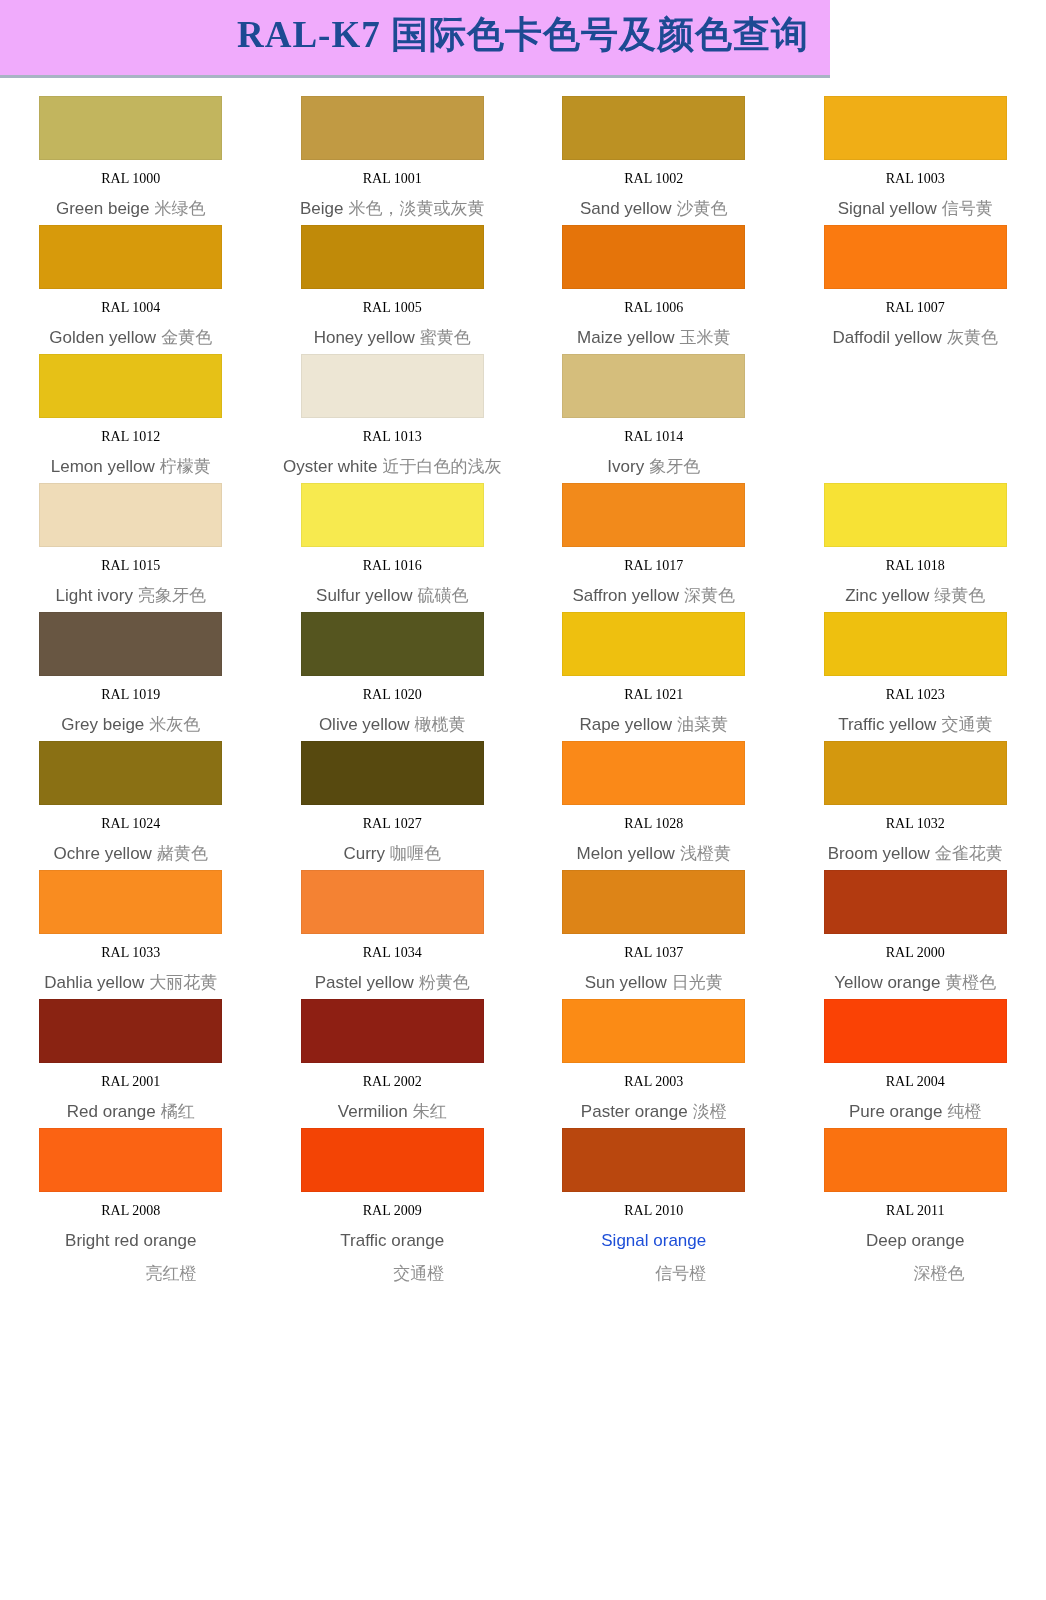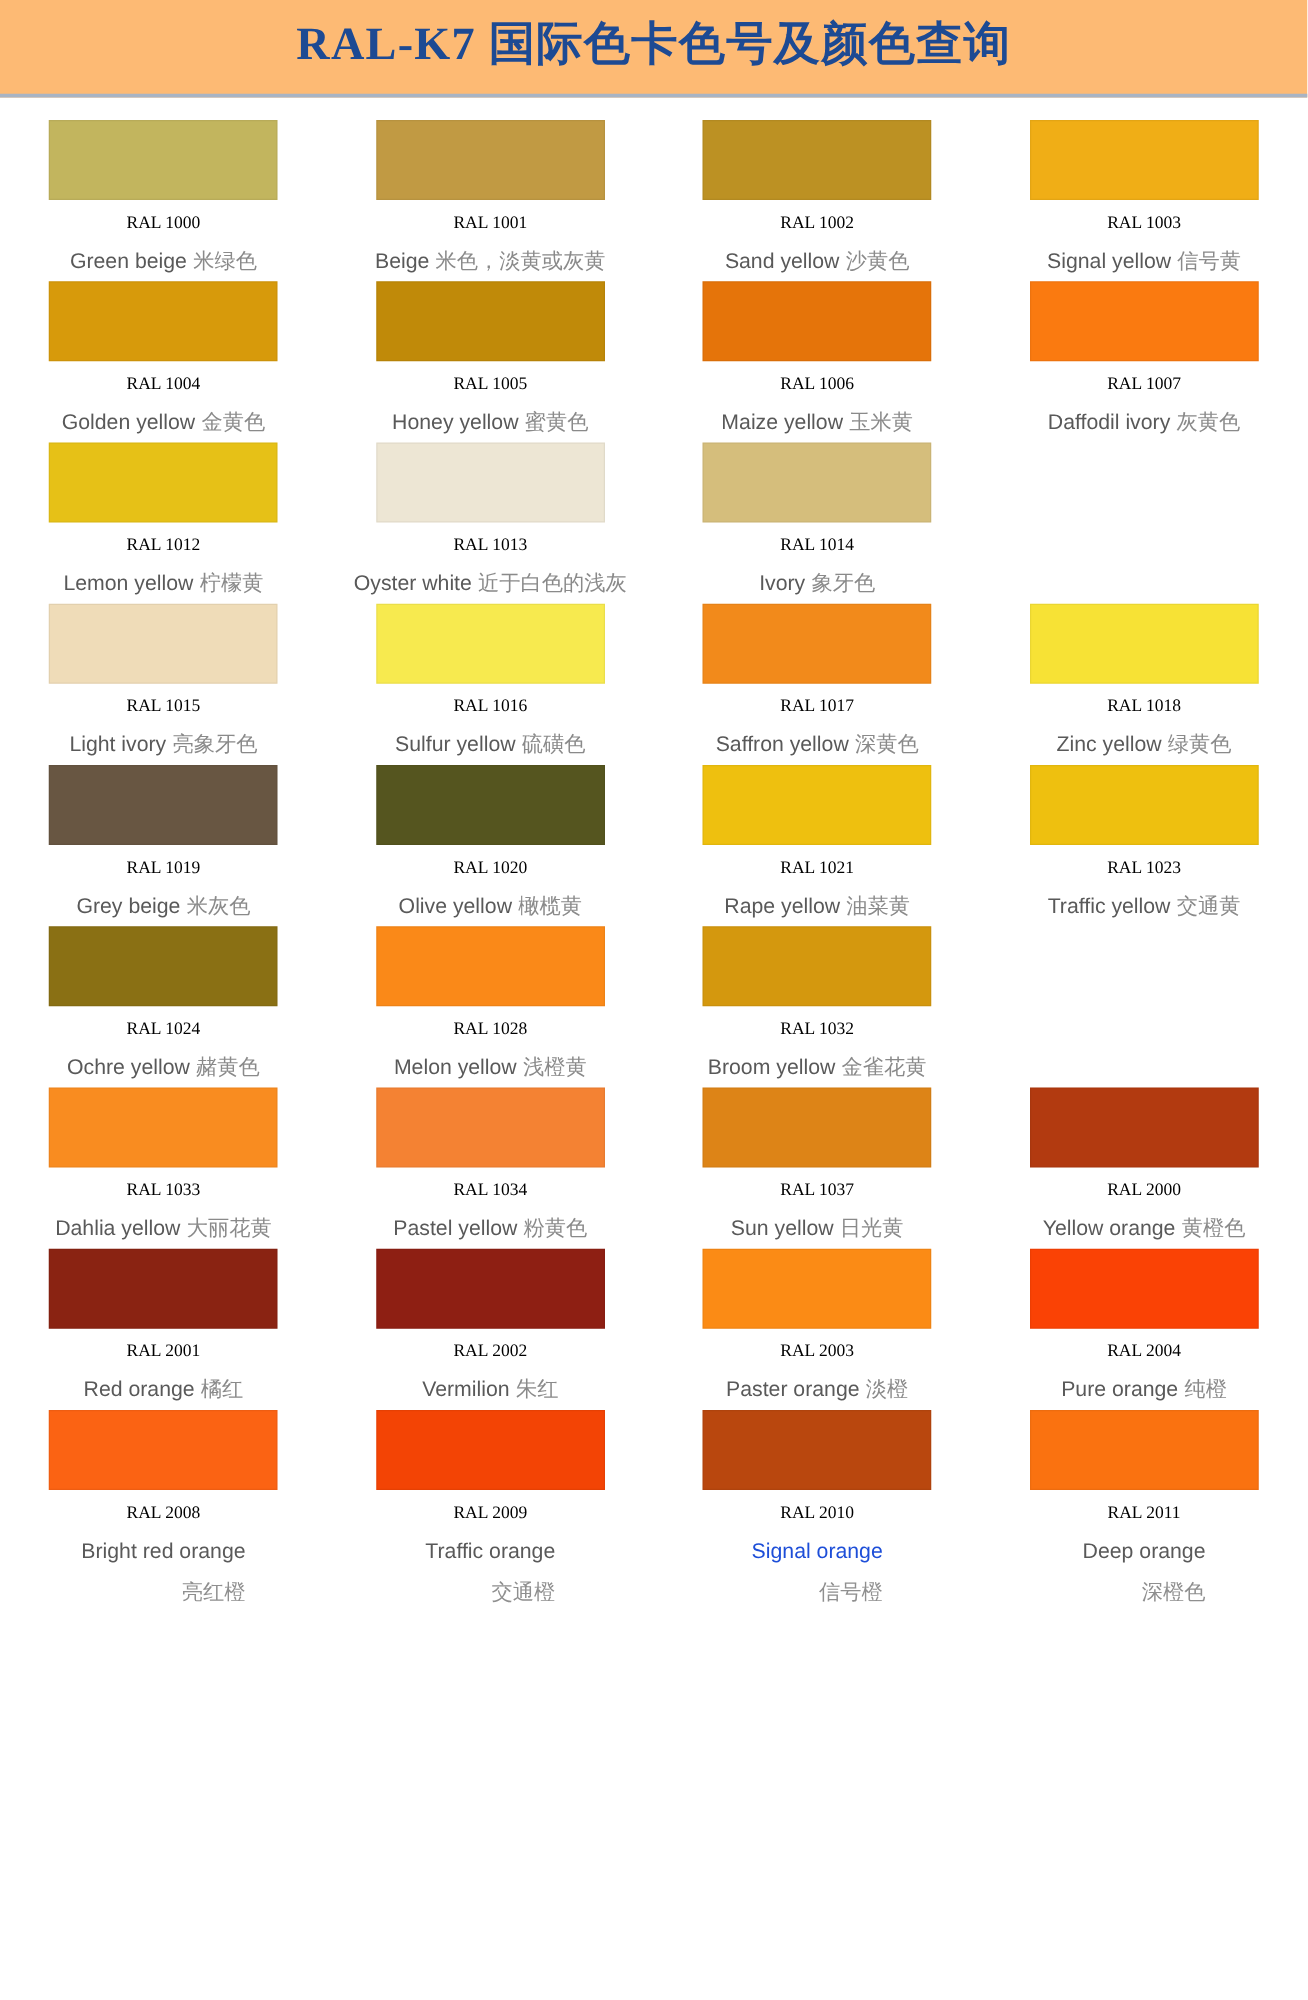--- a/index.html
+++ b/index.html
@@ -14,23 +14,23 @@
     position: relative;
     width: 1046px;
     height: 1600px;
     background: #ffffff;
   }
 
   
   .header {
     position: absolute;
     top: 0; left: 0;
-    width: 1046px;
+    width: 830px;
     height: 78px;
-    background: #fdba74;
+    background: #f0abfc;
     border-bottom: 3px solid #a8b4c4;
   }
   .header-title {
     position: absolute;
     top: 10px;
     left: 0;
     width: 1046px;
     text-align: center;
     font-family: "Liberation Serif", "DejaVu Serif", serif;
     font-size: 37px;
@@ -133,21 +133,21 @@
           <div class="ral-name"><span class="en">Honey yellow</span><span class="cn">蜜黄色</span></div>
         </div>
         <div class="cell">
           <div class="swatch" style="background: rgb(229, 116, 10);"></div>
           <div class="ral-code">RAL 1006</div>
           <div class="ral-name"><span class="en">Maize yellow</span><span class="cn">玉米黄</span></div>
         </div>
         <div class="cell">
           <div class="swatch" style="background: rgb(250, 122, 16);"></div>
           <div class="ral-code">RAL 1007</div>
-          <div class="ral-name"><span class="en">Daffodil ivory</span><span class="cn">灰黄色</span></div>
+          <div class="ral-name"><span class="en">Daffodil yellow</span><span class="cn">灰黄色</span></div>
         </div>
       </div>
       <div class="row">
         <div class="cell">
           <div class="swatch" style="background: rgb(230, 193, 23);"></div>
           <div class="ral-code">RAL 1012</div>
           <div class="ral-name"><span class="en">Lemon yellow</span><span class="cn">柠檬黄</span></div>
         </div>
         <div class="cell">
           <div class="swatch" style="background: rgb(237, 230, 212);"></div>
@@ -202,20 +202,25 @@
           <div class="swatch" style="background: rgb(238, 192, 15);"></div>
           <div class="ral-code">RAL 1023</div>
           <div class="ral-name"><span class="en">Traffic yellow</span><span class="cn">交通黄</span></div>
         </div>
       </div>
       <div class="row">
         <div class="cell">
           <div class="swatch" style="background: rgb(138, 112, 20);"></div>
           <div class="ral-code">RAL 1024</div>
           <div class="ral-name"><span class="en">Ochre yellow</span><span class="cn">赭黄色</span></div>
+        </div>
+        <div class="cell">
+          <div class="swatch" style="background: rgb(87, 73, 15);"></div>
+          <div class="ral-code">RAL 1027</div>
+          <div class="ral-name"><span class="en">Curry</span><span class="cn">咖喱色</span></div>
         </div>
         <div class="cell">
           <div class="swatch" style="background: rgb(250, 137, 24);"></div>
           <div class="ral-code">RAL 1028</div>
           <div class="ral-name"><span class="en">Melon yellow</span><span class="cn">浅橙黄</span></div>
         </div>
         <div class="cell">
           <div class="swatch" style="background: rgb(212, 152, 14);"></div>
           <div class="ral-code">RAL 1032</div>
           <div class="ral-name"><span class="en">Broom yellow</span><span class="cn">金雀花黄</span></div>

